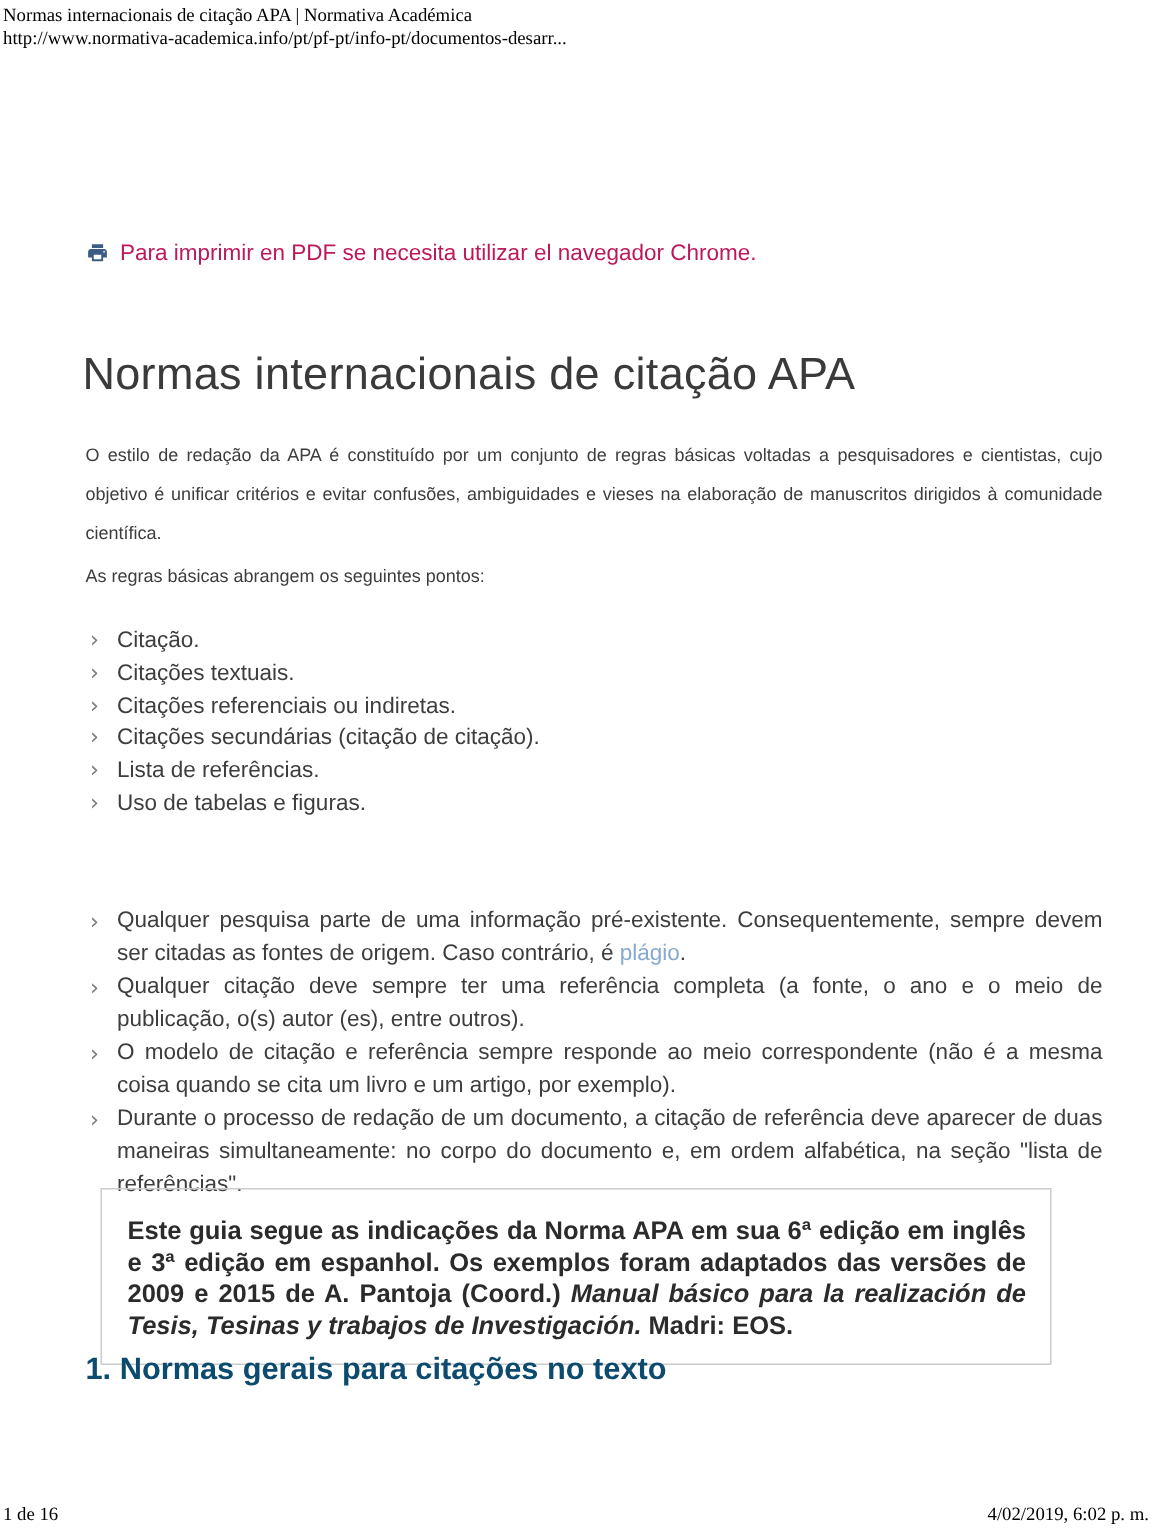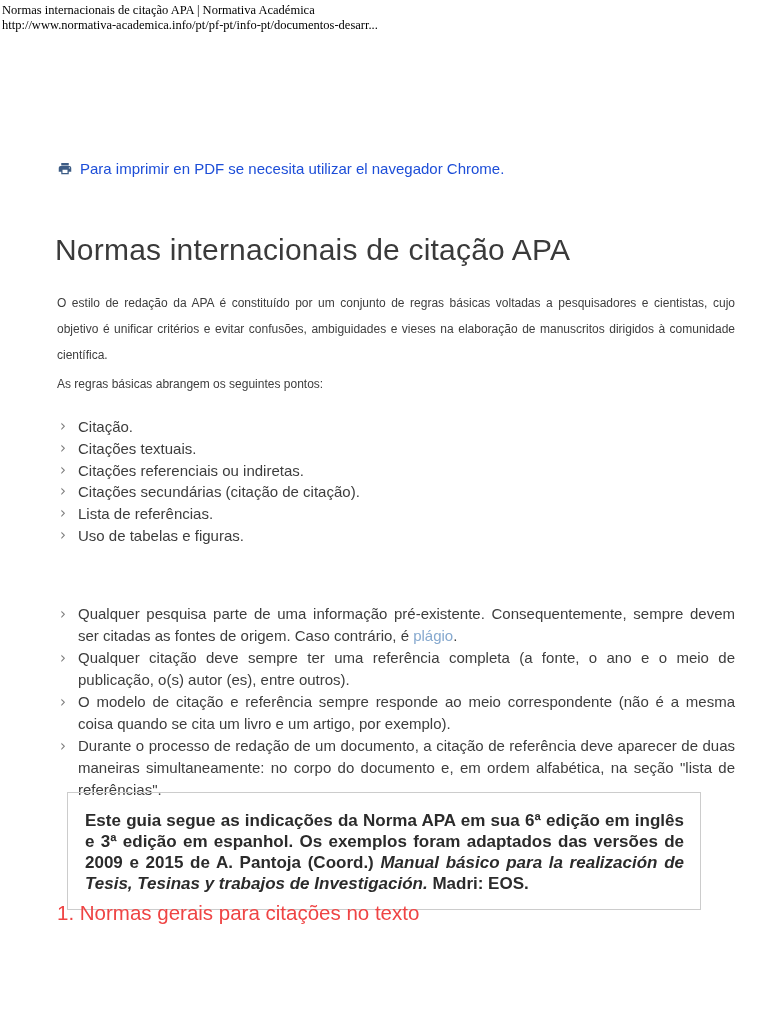--- a/index.html
+++ b/index.html
@@ -62,40 +62,40 @@
     position:absolute; top:792px; left:67px; width:634px;
     border:1px solid #cccccc;
     padding:17px 16px 15px 17px;
     font-size:17px; font-weight:bold; line-height:21px;
     color:#2b2b2b; text-align:justify;
   }
   .note-box .it { font-style:italic; }
 
   .section-heading {
     position:absolute; top:901px; left:57px;
-    font-size:20.5px; font-weight:normal; color:#ef4444;
+    font-size:20.5px; font-weight:bold; color:#0c4a6e;
   }
 </style>
 </head>
 <body>
 
 <div class="page">
 
   <div class="print-header">
     <span>Normas internacionais de citação APA | Normativa Académica</span>
     <span>http://www.normativa-academica.info/pt/pf-pt/info-pt/documentos-desarr...</span>
   </div>
 
   <div class="notice">
     <span>
       <svg width="16" height="15" viewBox="0 0 24 24" fill="#3d5c85" aria-hidden="true">
         <path d="M19 8H5c-1.66 0-3 1.34-3 3v6h4v4h12v-4h4v-6c0-1.66-1.34-3-3-3zm-3 11H8v-5h8v5zm3-7c-.55 0-1-.45-1-1s.45-1 1-1 1 .45 1 1-.45 1-1 1zm-1-9H6v4h12V3z"></path>
       </svg>
     </span>
-    <a class="notice-text" style="color:#1d4ed8; text-decoration:none;">Para imprimir en PDF se necesita utilizar el navegador Chrome.</a>
+    <a class="notice-text" style="color:#be185d; text-decoration:none;">Para imprimir en PDF se necesita utilizar el navegador Chrome.</a>
   </div>
 
   <h1 class="title">Normas internacionais de citação APA</h1>
 
   <p class="para justify" id="intro">O estilo de redação da APA é constituído por um conjunto de regras básicas voltadas a pesquisadores e cientistas, cujo objetivo é unificar critérios e evitar confusões, ambiguidades e vieses na elaboração de manuscritos dirigidos à comunidade científica.</p>
 
   <p class="para" id="points-intro">As regras básicas abrangem os seguintes pontos:</p>
 
   <div class="list" id="points">
     <div class="li">
@@ -143,14 +143,18 @@
       <span>Durante o processo de redação de um documento, a citação de referência deve aparecer de duas maneiras simultaneamente: no corpo do documento e, em ordem alfabética, na seção "lista de referências".</span>
     </div>
   </div>
 
   <div class="note-box">
     <span>Este guia segue as indicações da Norma APA em sua 6ª edição em inglês e 3ª edição em espanhol. Os exemplos foram adaptados das versões de 2009 e 2015 de A. Pantoja (Coord.) </span><span class="it">Manual básico para la realización de Tesis, Tesinas y trabajos de Investigación.</span><span> Madri: EOS.</span>
   </div>
 
   <h2 class="section-heading">1. Normas gerais para citações no texto</h2>
 
+  <div class="print-footer">
+    <span>1 de 16</span>
+    <span>4/02/2019, 6:02 p. m.</span>
+  </div>
 
 </div>
 
 </body></html>

